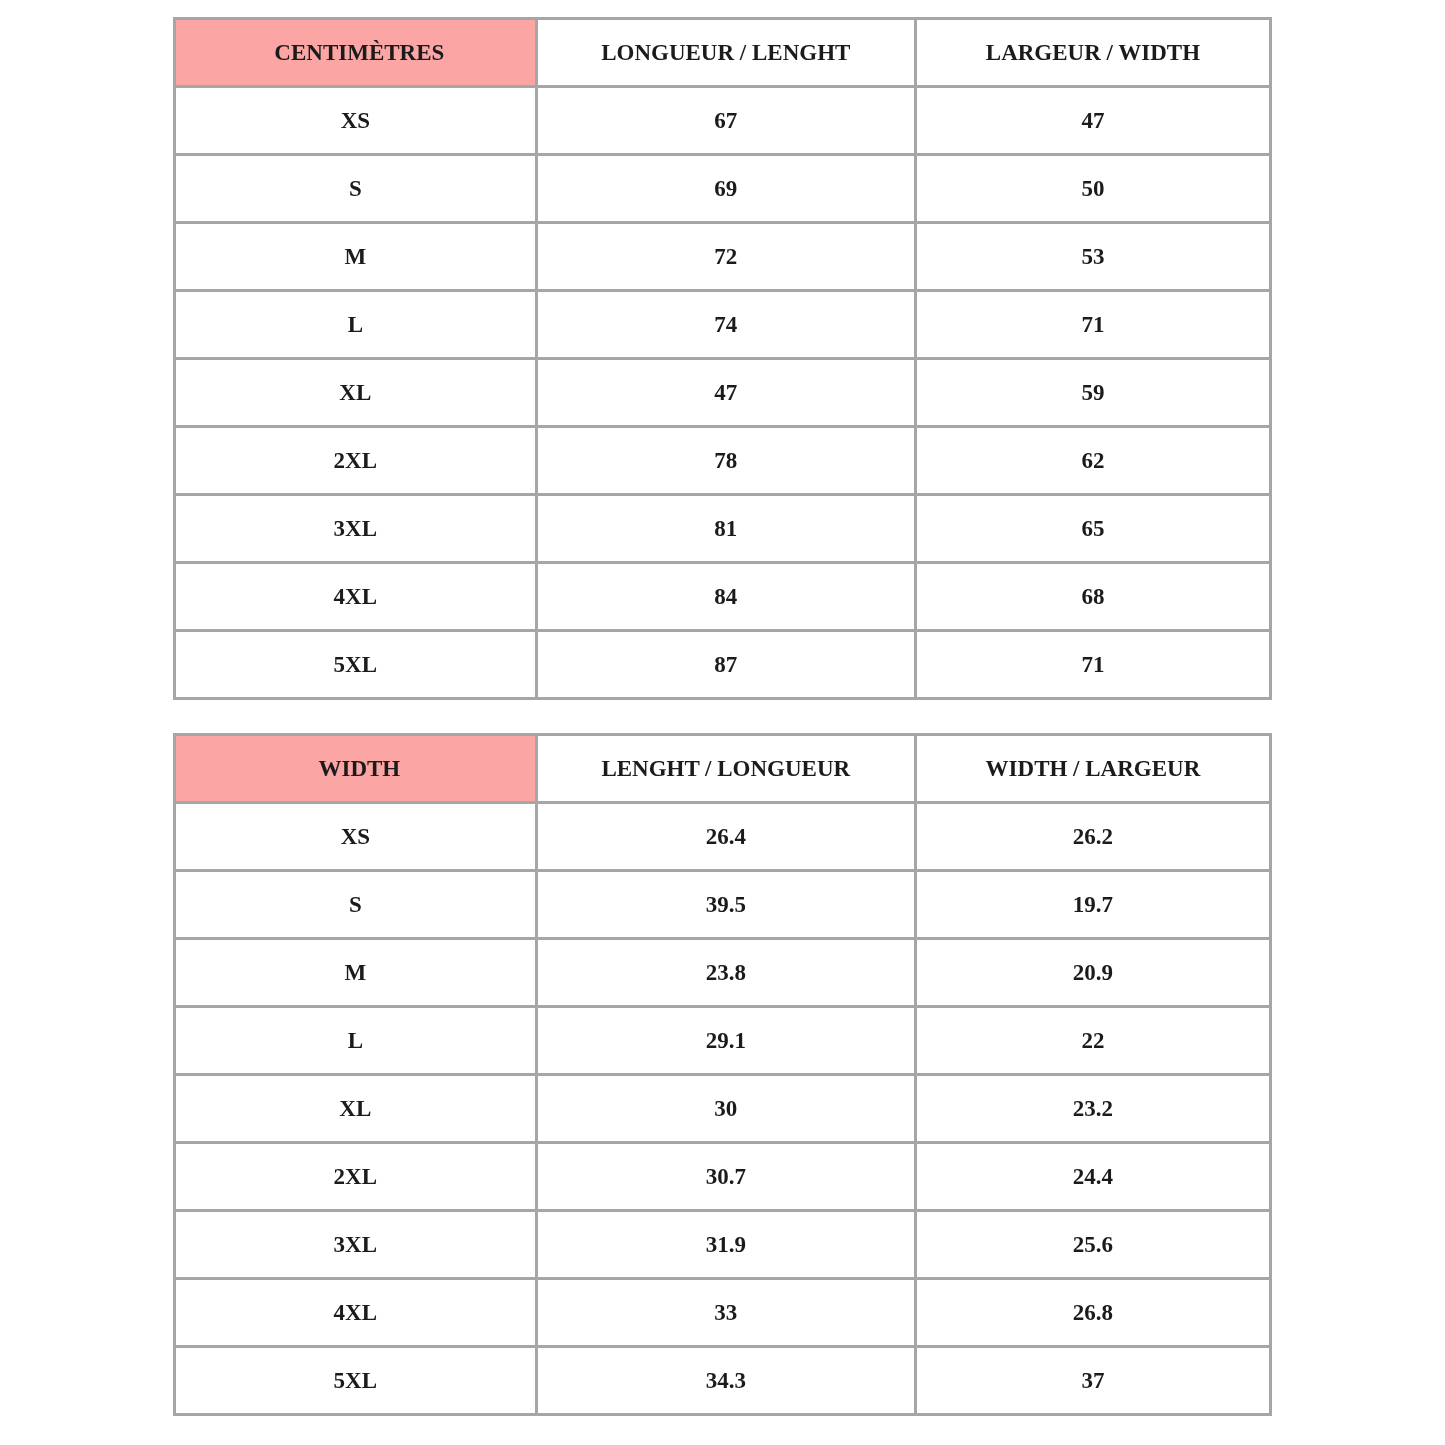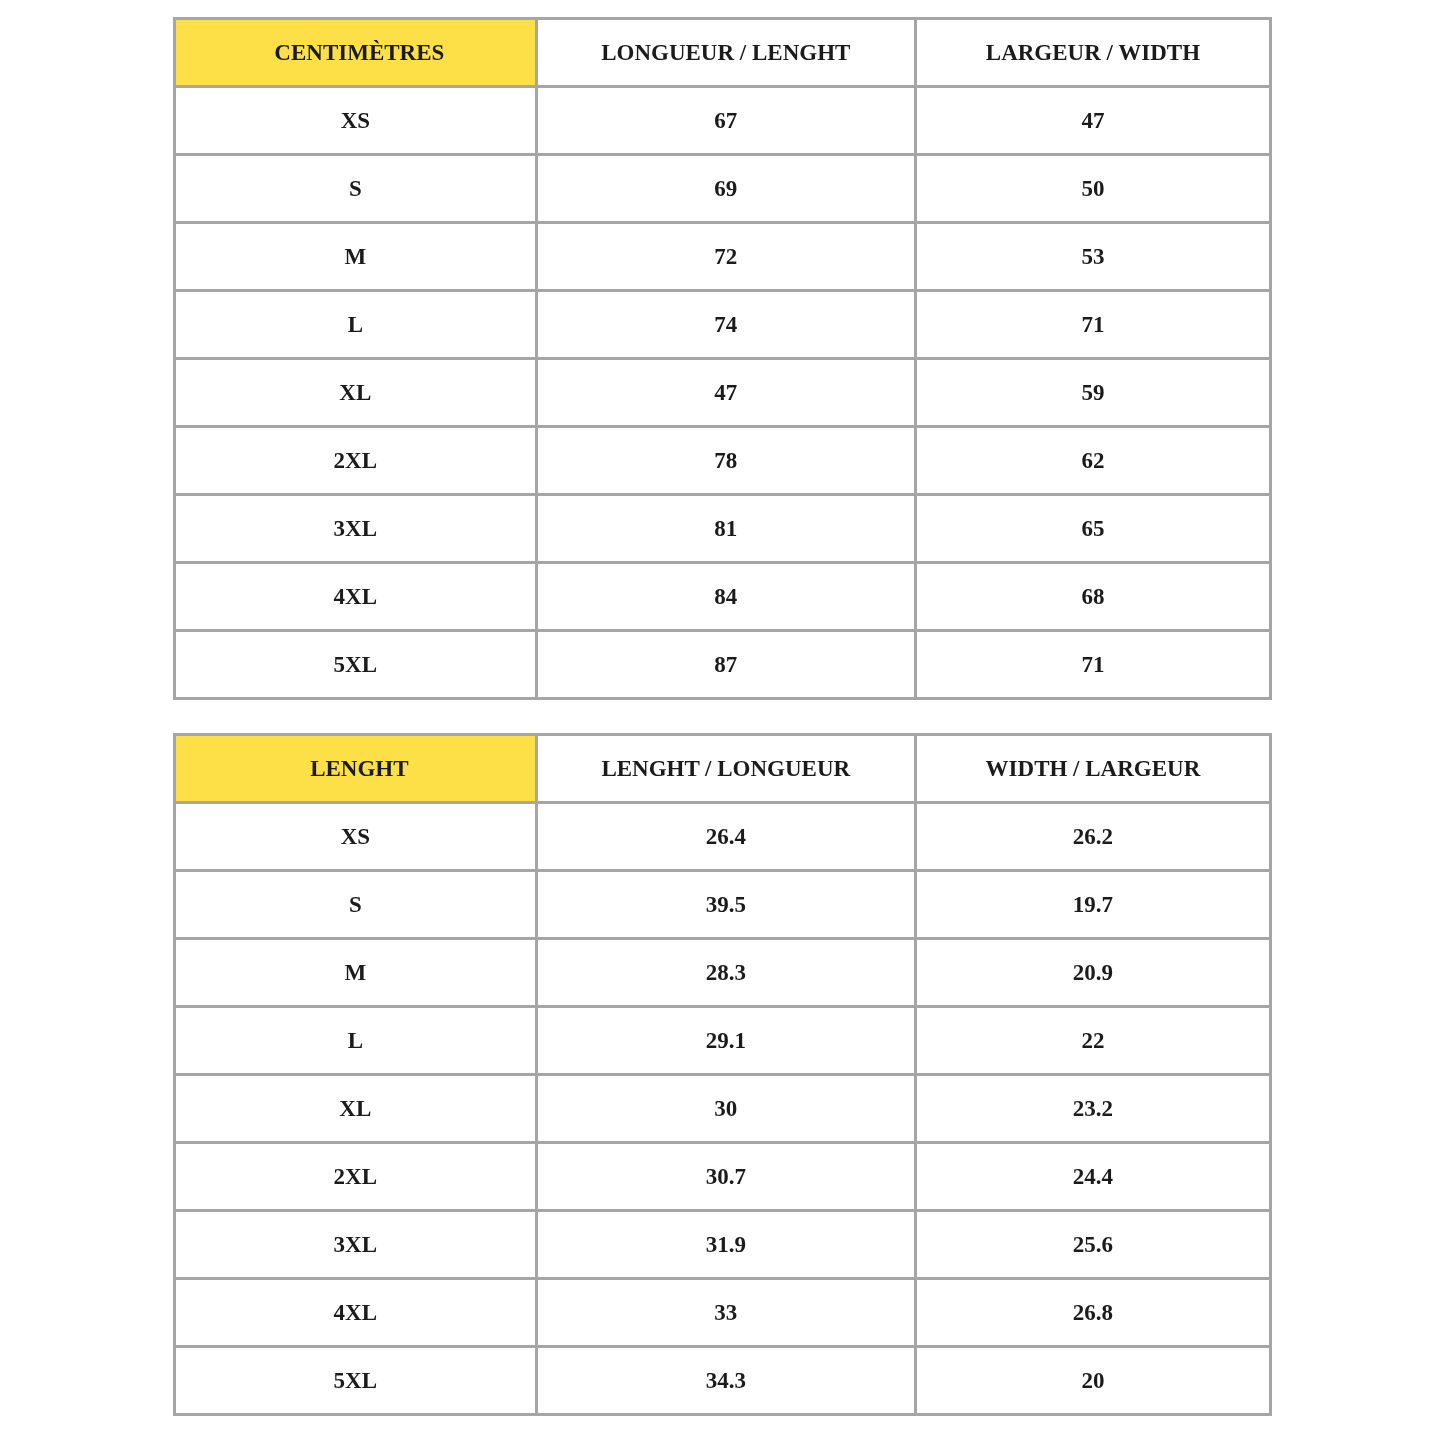--- a/index.html
+++ b/index.html
@@ -28,21 +28,21 @@
     border: 3px solid #a6a6a6;
     height: 65px;
     text-align: center;
     vertical-align: middle;
     font-weight: bold;
     font-size: 23px;
     color: #1b1b1b;
     padding: 0;
   }
   table.size-table th.unit-cell {
-    background: #fde047;
+    background: #fca5a5;
     padding-left: 8px;
   }
 </style>
 </head>
 <body>
 
 <div class="page">
   <table class="size-table">
       <colgroup>
         <col style="width: 33%;">
@@ -105,39 +105,39 @@
       </tbody>
     </table>
   <table class="size-table">
       <colgroup>
         <col style="width: 33%;">
         <col style="width: 34.6%;">
         <col style="width: 32.4%;">
       </colgroup>
       <thead>
         <tr>
-          <th class="unit-cell">LENGHT</th>
+          <th class="unit-cell">WIDTH</th>
           <th class="measure-cell">LENGHT / LONGUEUR</th>
           <th class="measure-cell">WIDTH / LARGEUR</th>
         </tr>
       </thead>
       <tbody>
         <tr>
           <td>XS</td>
           <td>26.4</td>
           <td>26.2</td>
         </tr>
         <tr>
           <td>S</td>
           <td>39.5</td>
           <td>19.7</td>
         </tr>
         <tr>
           <td>M</td>
-          <td>28.3</td>
+          <td>23.8</td>
           <td>20.9</td>
         </tr>
         <tr>
           <td>L</td>
           <td>29.1</td>
           <td>22</td>
         </tr>
         <tr>
           <td>XL</td>
           <td>30</td>
@@ -154,17 +154,17 @@
           <td>25.6</td>
         </tr>
         <tr>
           <td>4XL</td>
           <td>33</td>
           <td>26.8</td>
         </tr>
         <tr>
           <td>5XL</td>
           <td>34.3</td>
-          <td>20</td>
+          <td>37</td>
         </tr>
       </tbody>
     </table>
 </div>
 
 </body></html>

